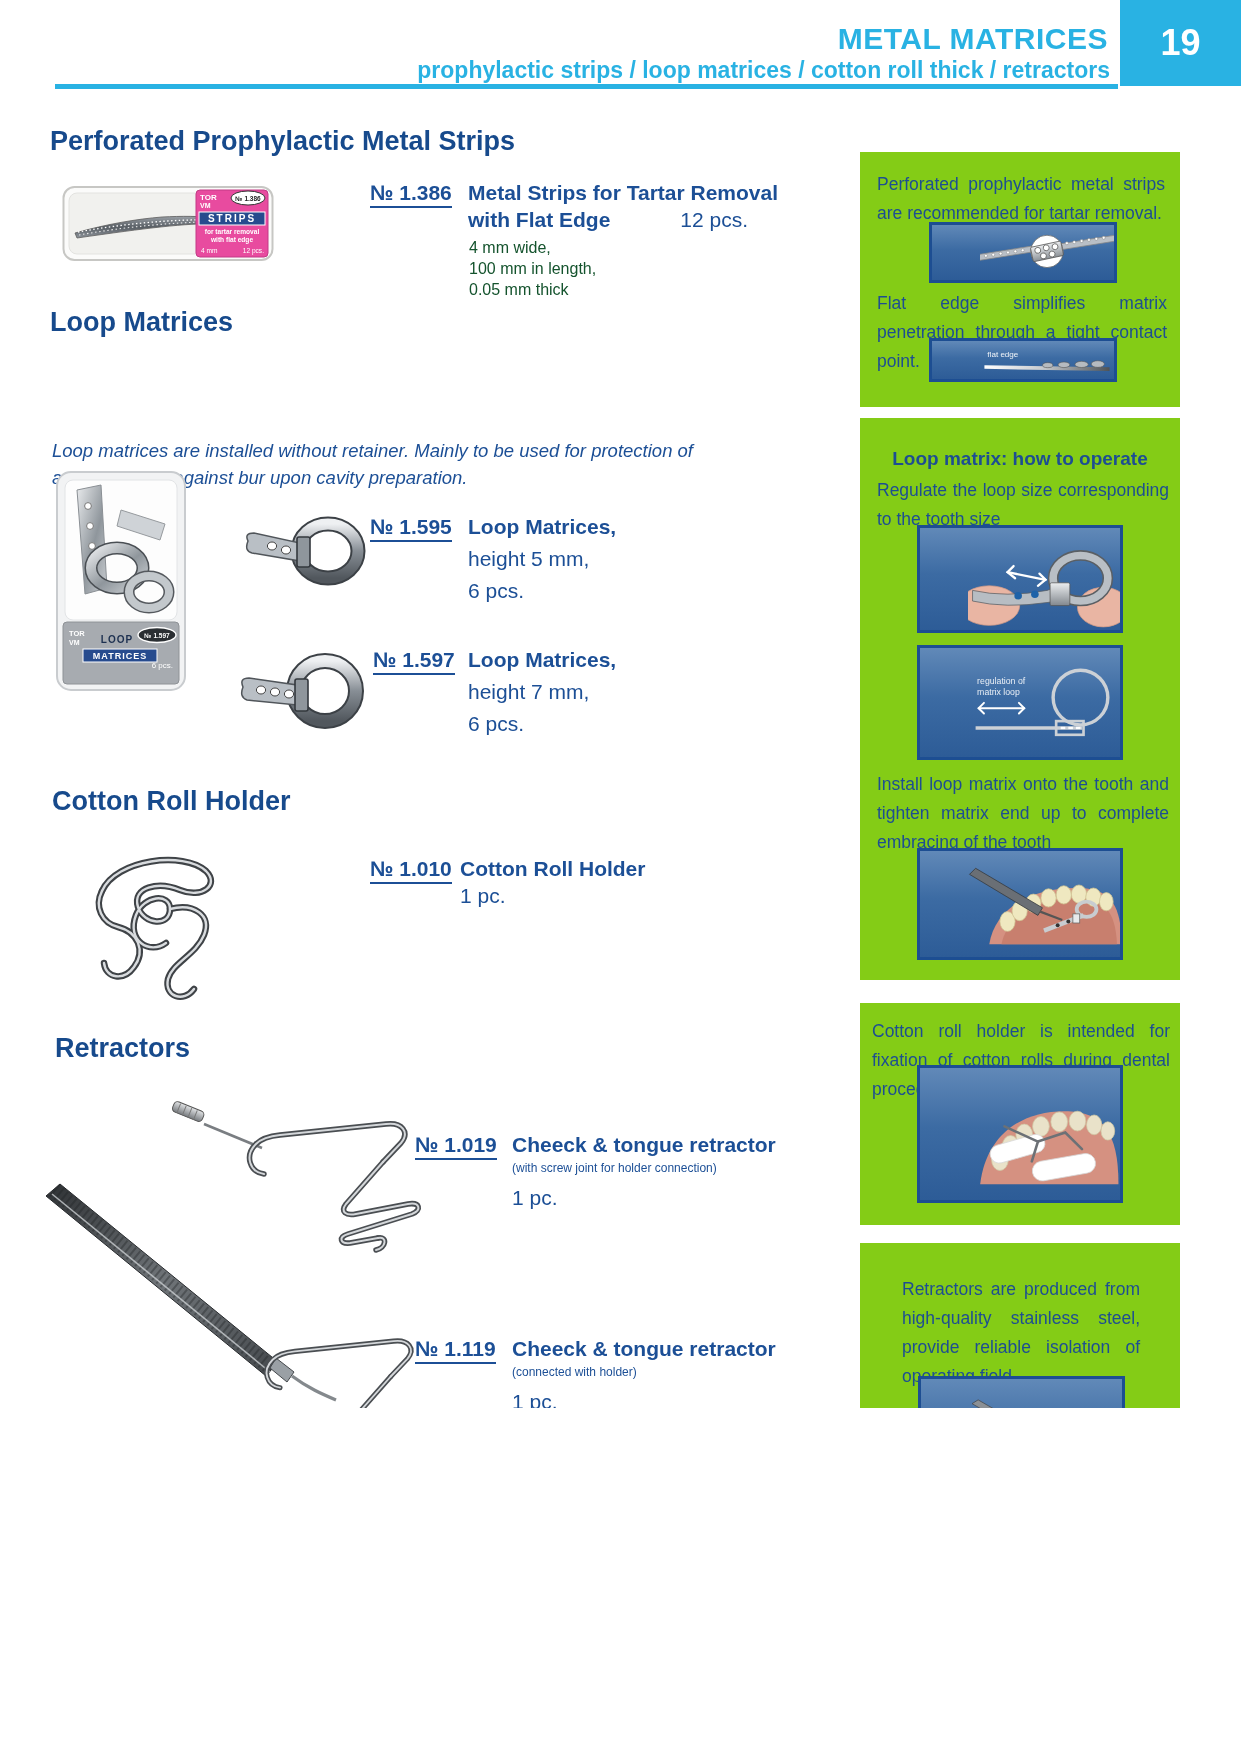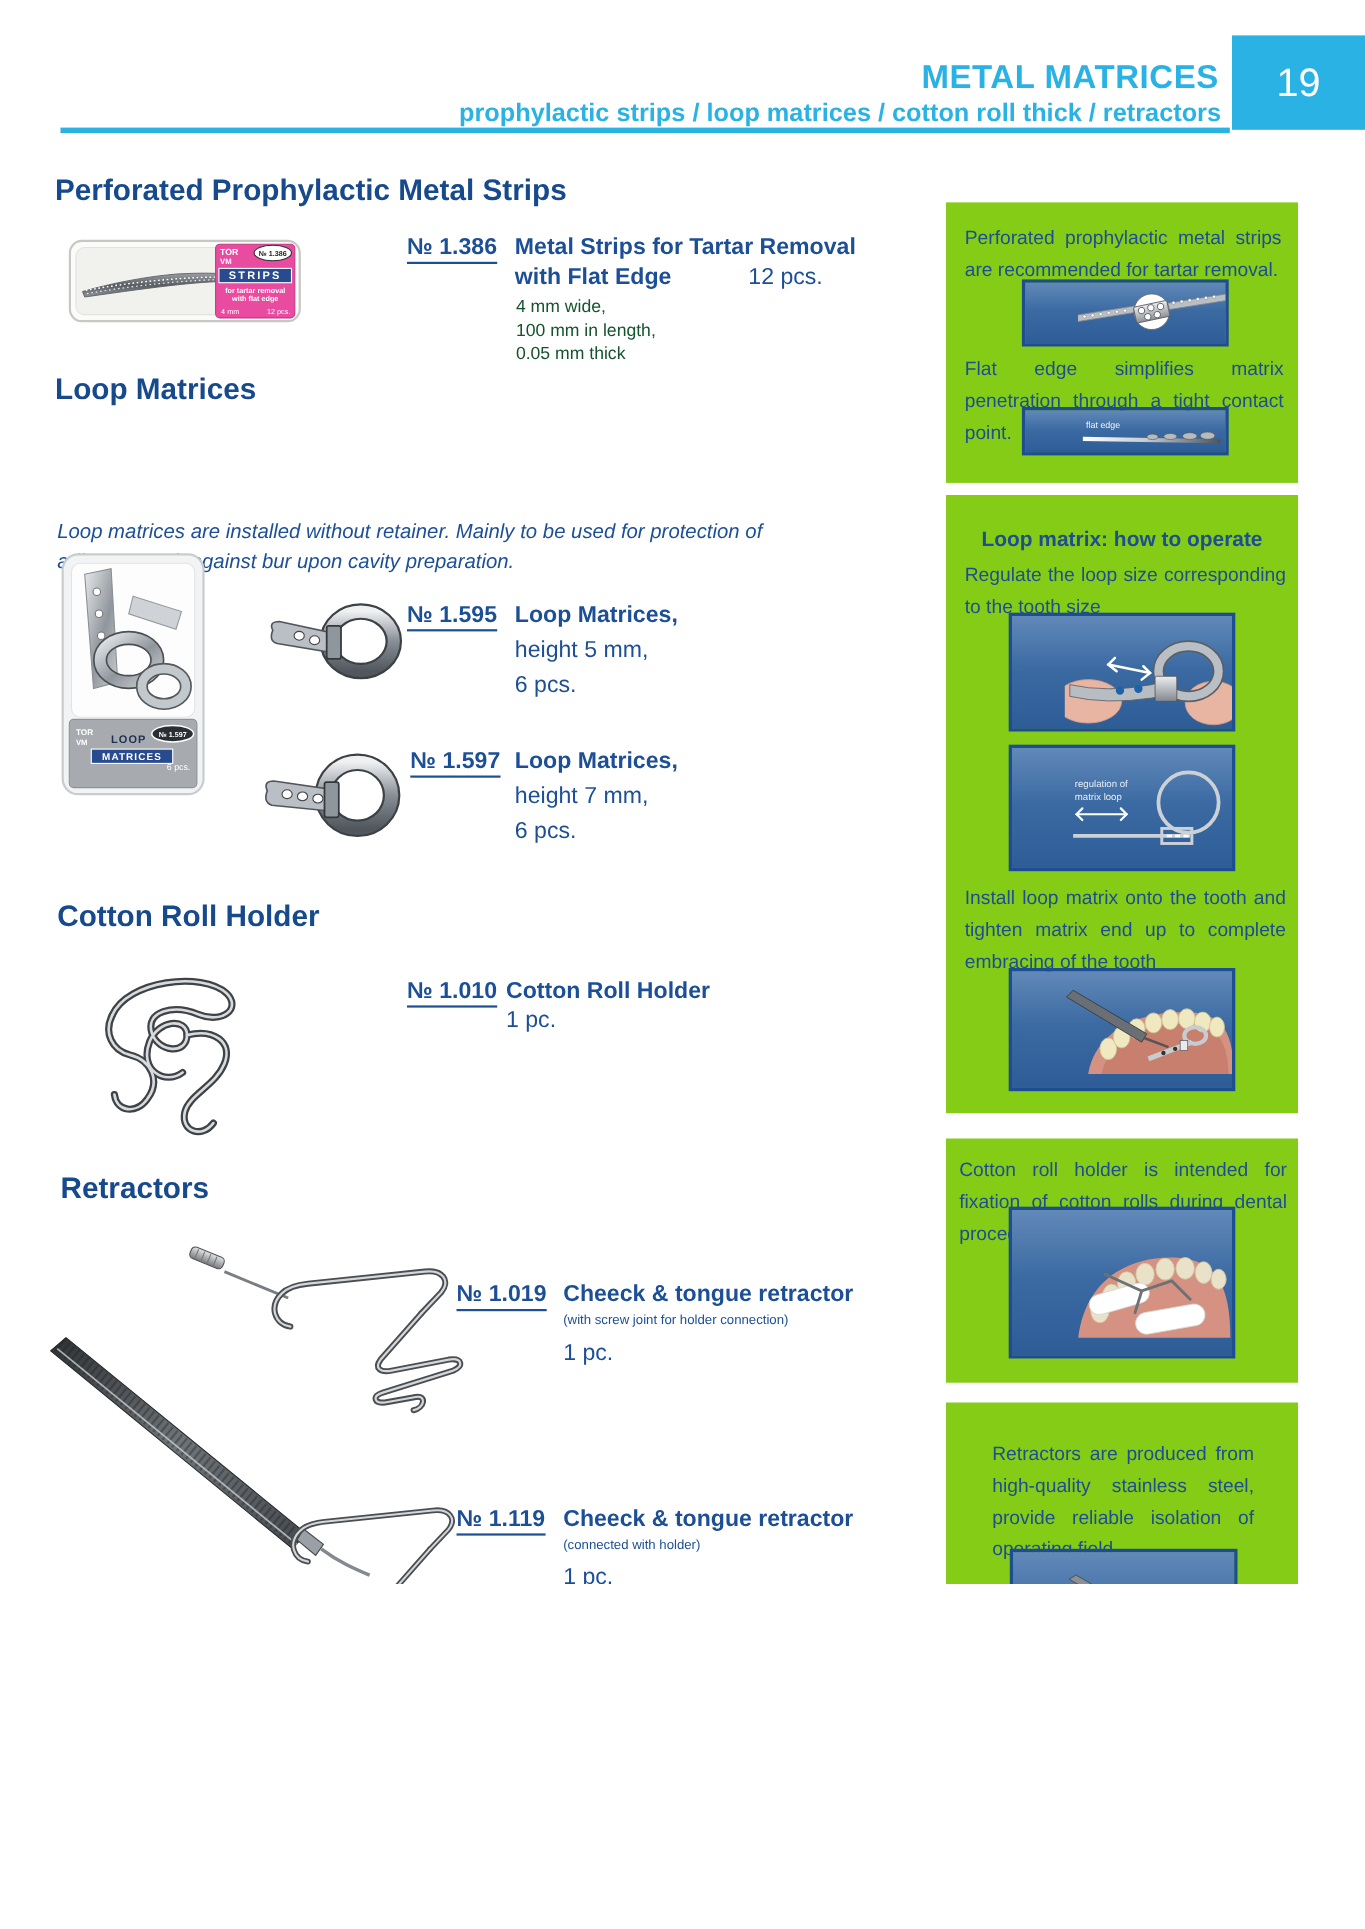--- a/index.html
+++ b/index.html
@@ -1,24 +1,24 @@
 <!DOCTYPE html>
 <html><head>
 <meta charset="utf-8">
 <style>
   html,body{margin:0;padding:0;background:#fff;}
   #page{position:relative;width:1241px;height:1408px;background:#fff;overflow:hidden;
-        font-family:"Liberation Sans", sans-serif;margin-top:32px;}
+        font-family:"Liberation Sans", sans-serif;}
   .abs{position:absolute;}
   
   .h-title{top:22px;right:133px;font-size:30px;font-weight:bold;color:#29b2e3;letter-spacing:.5px;}
   .h-sub{top:57px;right:131px;font-size:23px;font-weight:bold;color:#29b2e3;}
   .h-rule{top:84px;left:55px;width:1063px;height:5px;background:#29b2e3;}
   .pagebox{top:0;left:1120px;width:121px;height:86px;background:#29b2e3;color:#fff;
-           display:flex;align-items:center;justify-content:center;font-size:36px;font-weight:normal;}
+           display:flex;align-items:center;justify-content:center;font-size:36px;font-weight:bold;}
   
   .sect-h{font-size:27px;font-weight:bold;color:#174a8c;}
   .code{font-size:21px;font-weight:bold;color:#1c4f96;border-bottom:2px solid #1c4f96;padding-bottom:1px;}
   .pname{font-size:21px;font-weight:bold;color:#1c4f96;}
   .pqty{font-size:21px;color:#1c4f96;}
   .pnote{font-size:12px;color:#1c4f96;}
   .pdet{font-size:16px;line-height:21px;color:#14532d;}
   .intro{font-size:18.5px;line-height:27px;font-style:italic;color:#1c4f96;width:692px;}
   
   .sbox{background:#84cc16;width:320px;}

